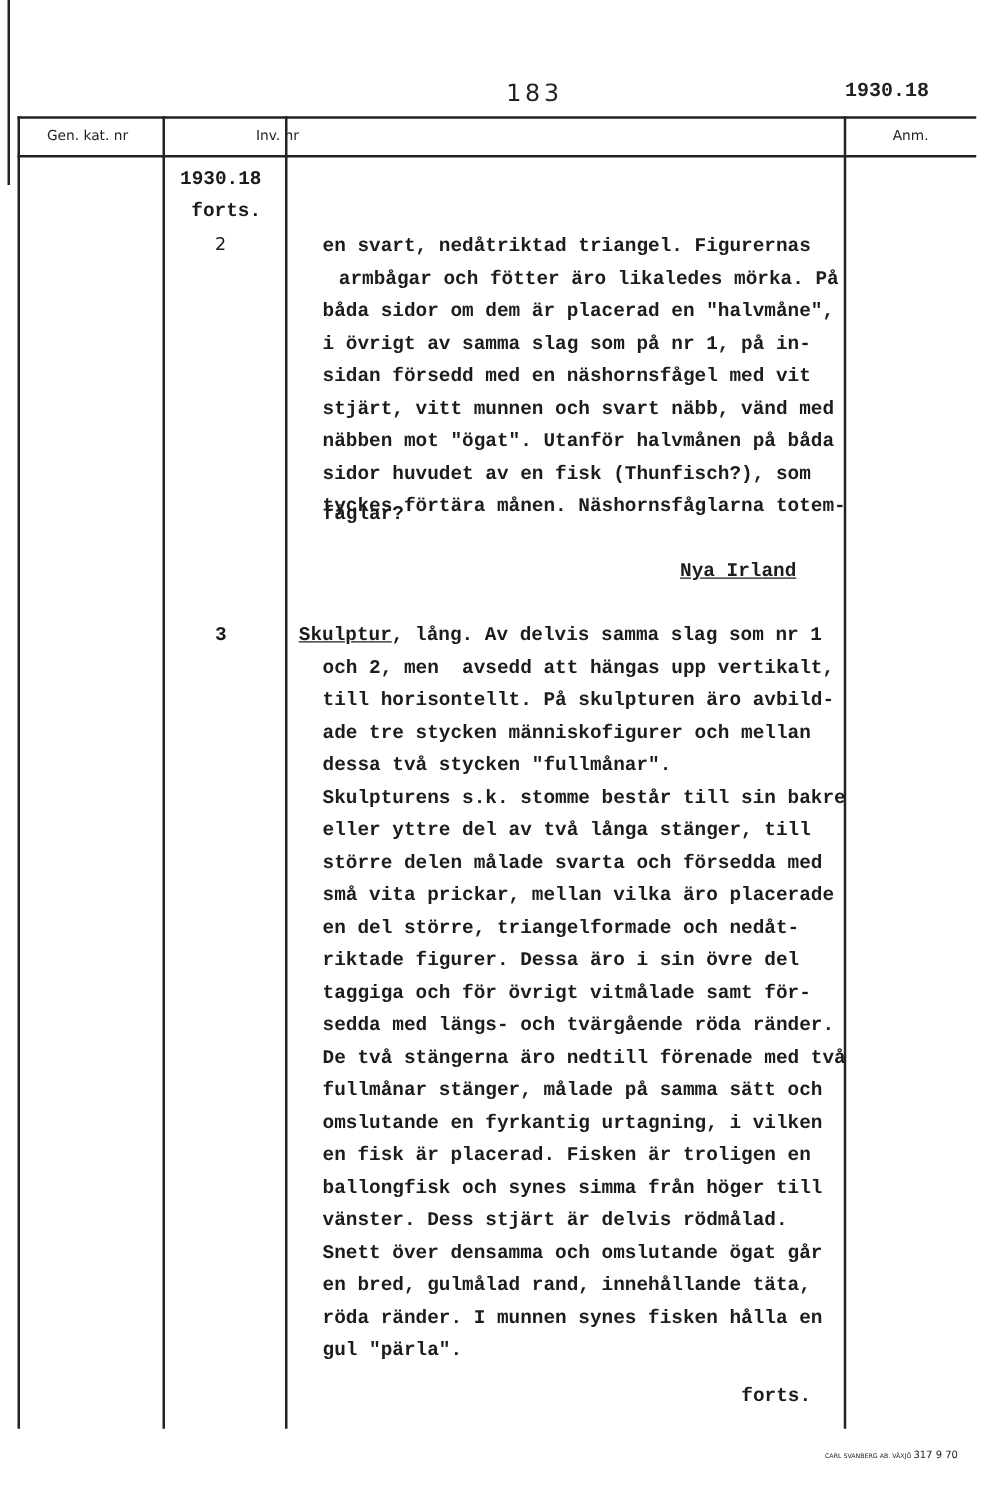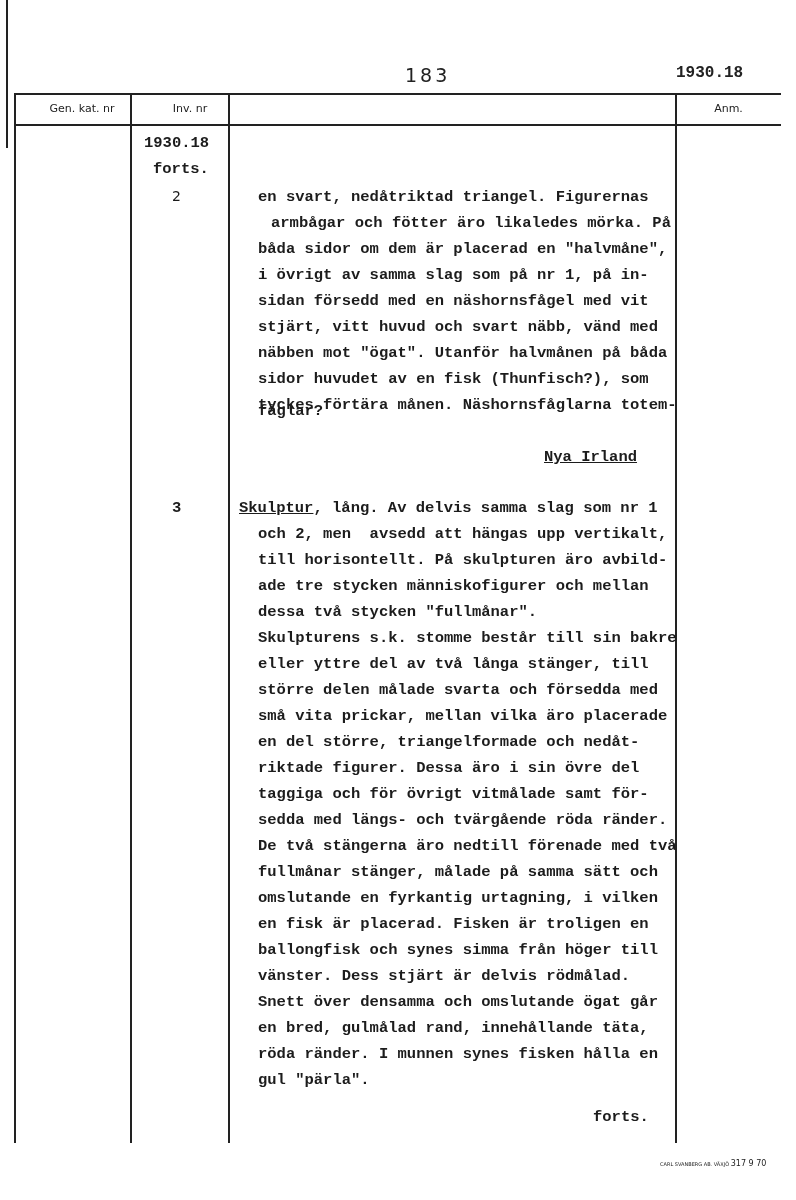--- a/index.html
+++ b/index.html
@@ -24,37 +24,37 @@
 <div class="page-num">183</div>
 <div class="inv-top">1930.18</div>
 
 <div class="hline" style="left:14px; top:93px; width:767px;"></div>
 <div class="hline" style="left:14px; top:124px; width:767px;"></div>
 <div class="vline" style="left:14px; top:93px; height:1050px;"></div>
 <div class="vline" style="left:130px; top:93px; height:1050px;"></div>
 <div class="vline" style="left:228px; top:93px; height:1050px;"></div>
 <div class="vline" style="left:675px; top:93px; height:1050px;"></div>
 
-<div class="hdr" style="left:26px; width:112px;">Gen. kat. nr</div>
-<div class="hdr" style="left:130px; width:120px;">Inv. nr</div>
+<div class="hdr" style="left:14px; width:112px;">Gen. kat. nr</div>
+<div class="hdr" style="left:130px; width:120px;padding-left:32px;">Inv. nr</div>
 <div class="hdr" style="left:228px; width:447px;"></div>
 <div class="hdr" style="left:676px; width:105px;">Anm.</div>
 
 <div class="mono line" style="left:144px; top:134px;">1930.18</div>
 <div class="mono line" style="left:153px; top:160px;">forts.</div>
 <div class="line" style="left:172px; top:188px; font-family:'DejaVu Sans', sans-serif; font-size:14px;">2</div>
 <div class="mono line" style="left:172px; top:499px;">3</div>
 
 <div>
   <div class="mono line" style="left:258px; top:188px;">en svart, nedåtriktad triangel. Figurernas</div>
   <div class="mono line" style="left:258px; top:214px;margin-left:13px;">armbågar och fötter äro likaledes mörka. På</div>
   <div class="mono line" style="left:258px; top:240px;">båda sidor om dem är placerad en "halvmåne",</div>
   <div class="mono line" style="left:258px; top:266px;">i övrigt av samma slag som på nr 1, på in-</div>
   <div class="mono line" style="left:258px; top:292px;">sidan försedd med en näshornsfågel med vit</div>
-  <div class="mono line" style="left:258px; top:318px;">stjärt, vitt huvud och svart näbb, vänd med</div>
+  <div class="mono line" style="left:258px; top:318px;">stjärt, vitt munnen och svart näbb, vänd med</div>
   <div class="mono line" style="left:258px; top:344px;">näbben mot "ögat". Utanför halvmånen på båda</div>
   <div class="mono line" style="left:258px; top:370px;">sidor huvudet av en fisk (Thunfisch?), som</div>
   <div class="mono line" style="left:258px; top:396px;">tyckes förtära månen. Näshornsfåglarna totem-</div>
   <div class="mono line" style="left:258px; top:402px;">fåglar?</div>
   <div class="mono line u" style="left:544px; top:448px;">Nya Irland</div>
 </div>
 
 <div>
   <div class="mono line" style="left:239px; top:499px;"><span class="u">Skulptur</span><span>, lång. Av delvis samma slag som nr 1</span></div>
   <div class="mono line" style="left:258px; top:525px;">och 2, men  avsedd att hängas upp vertikalt,</div>

